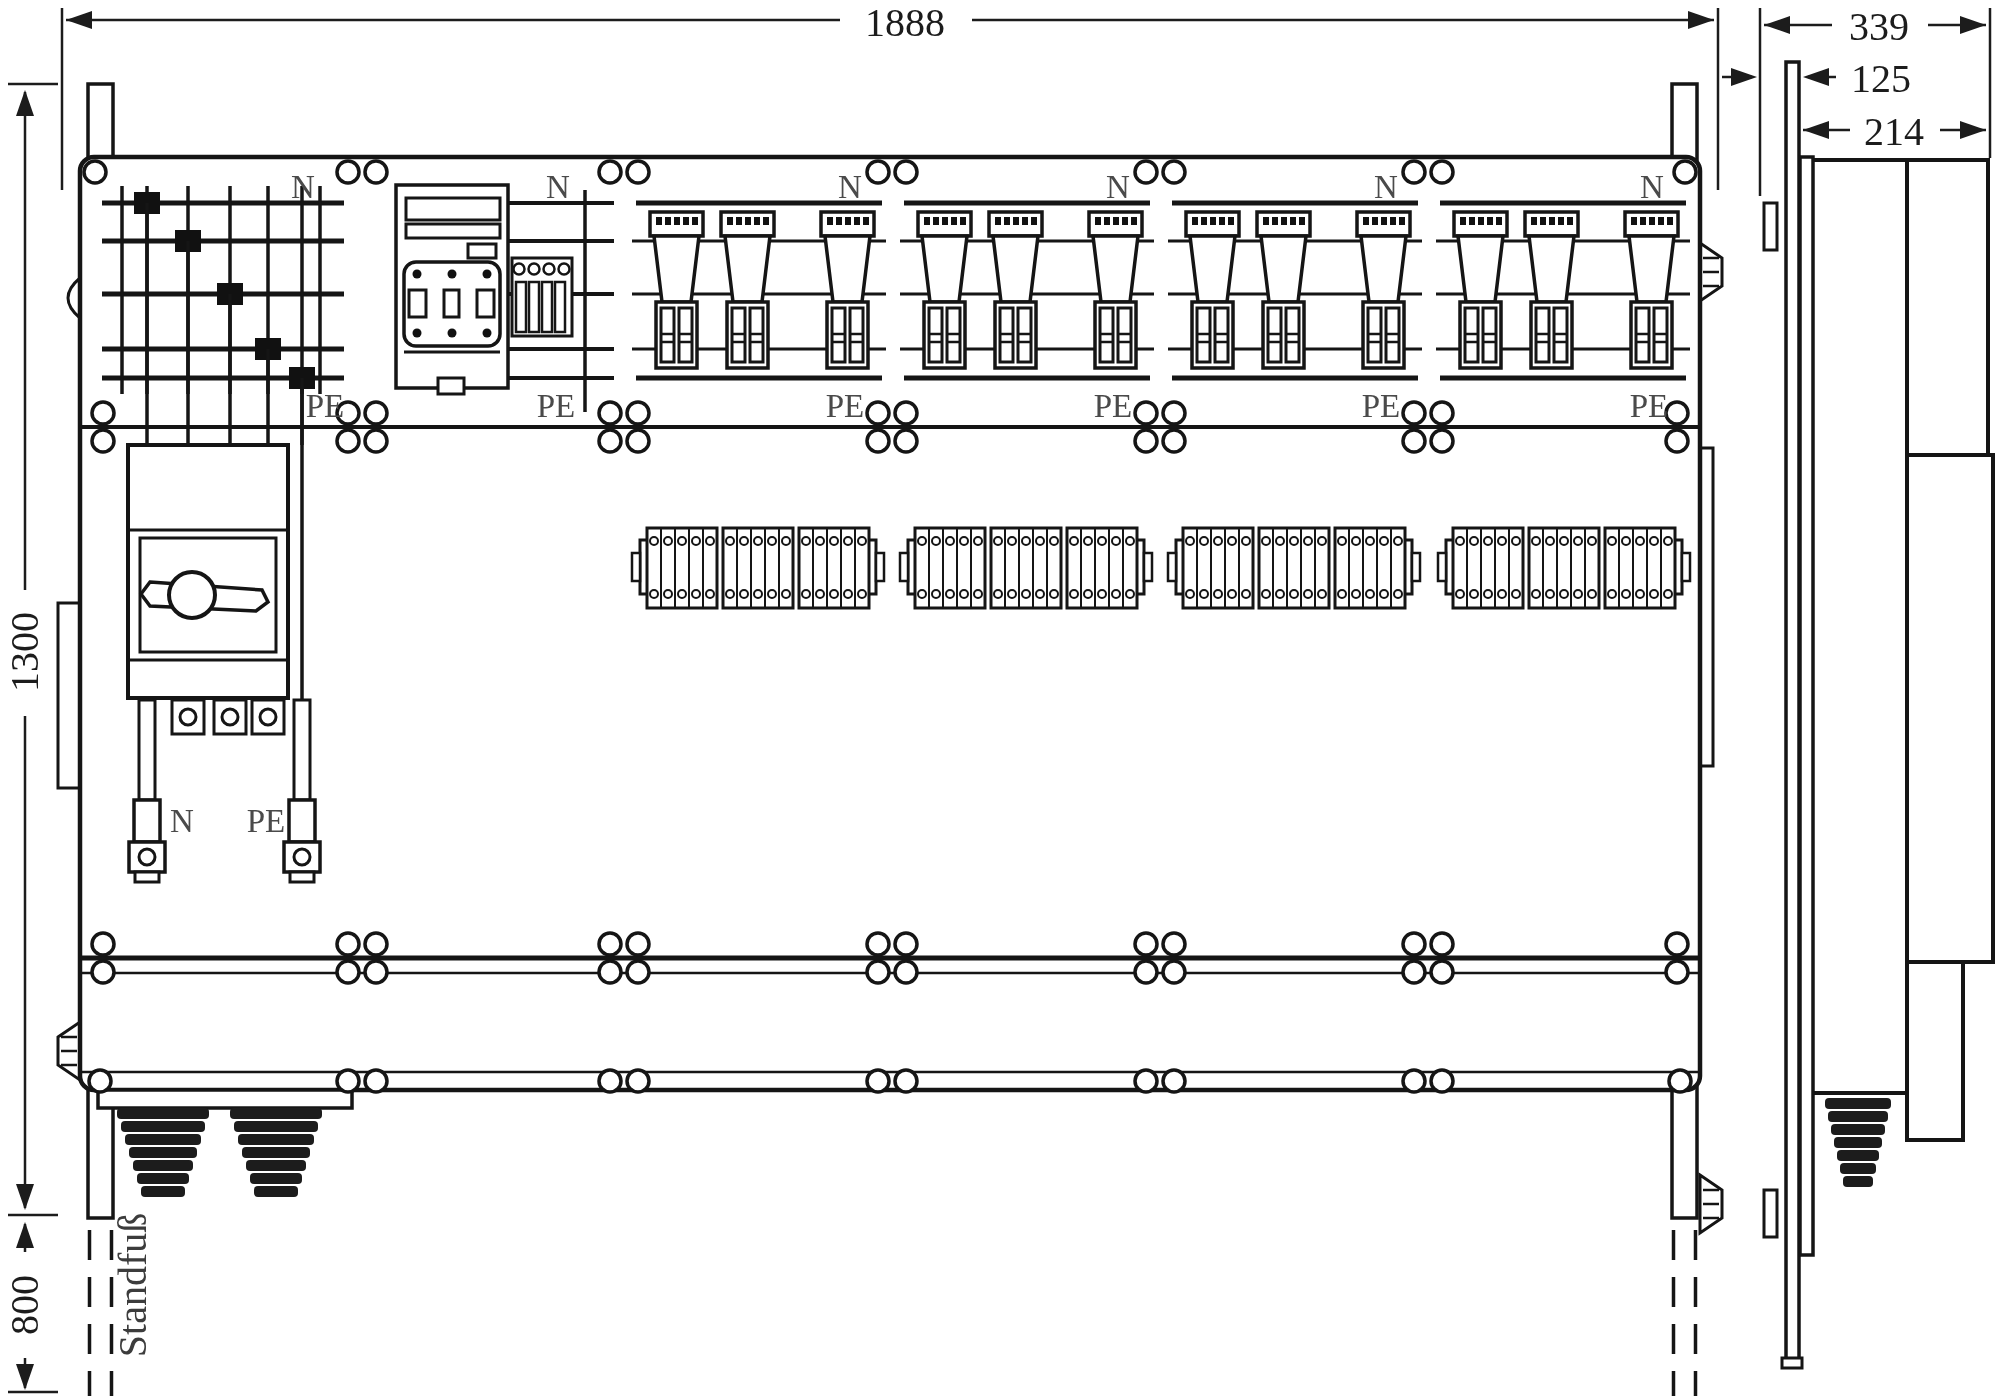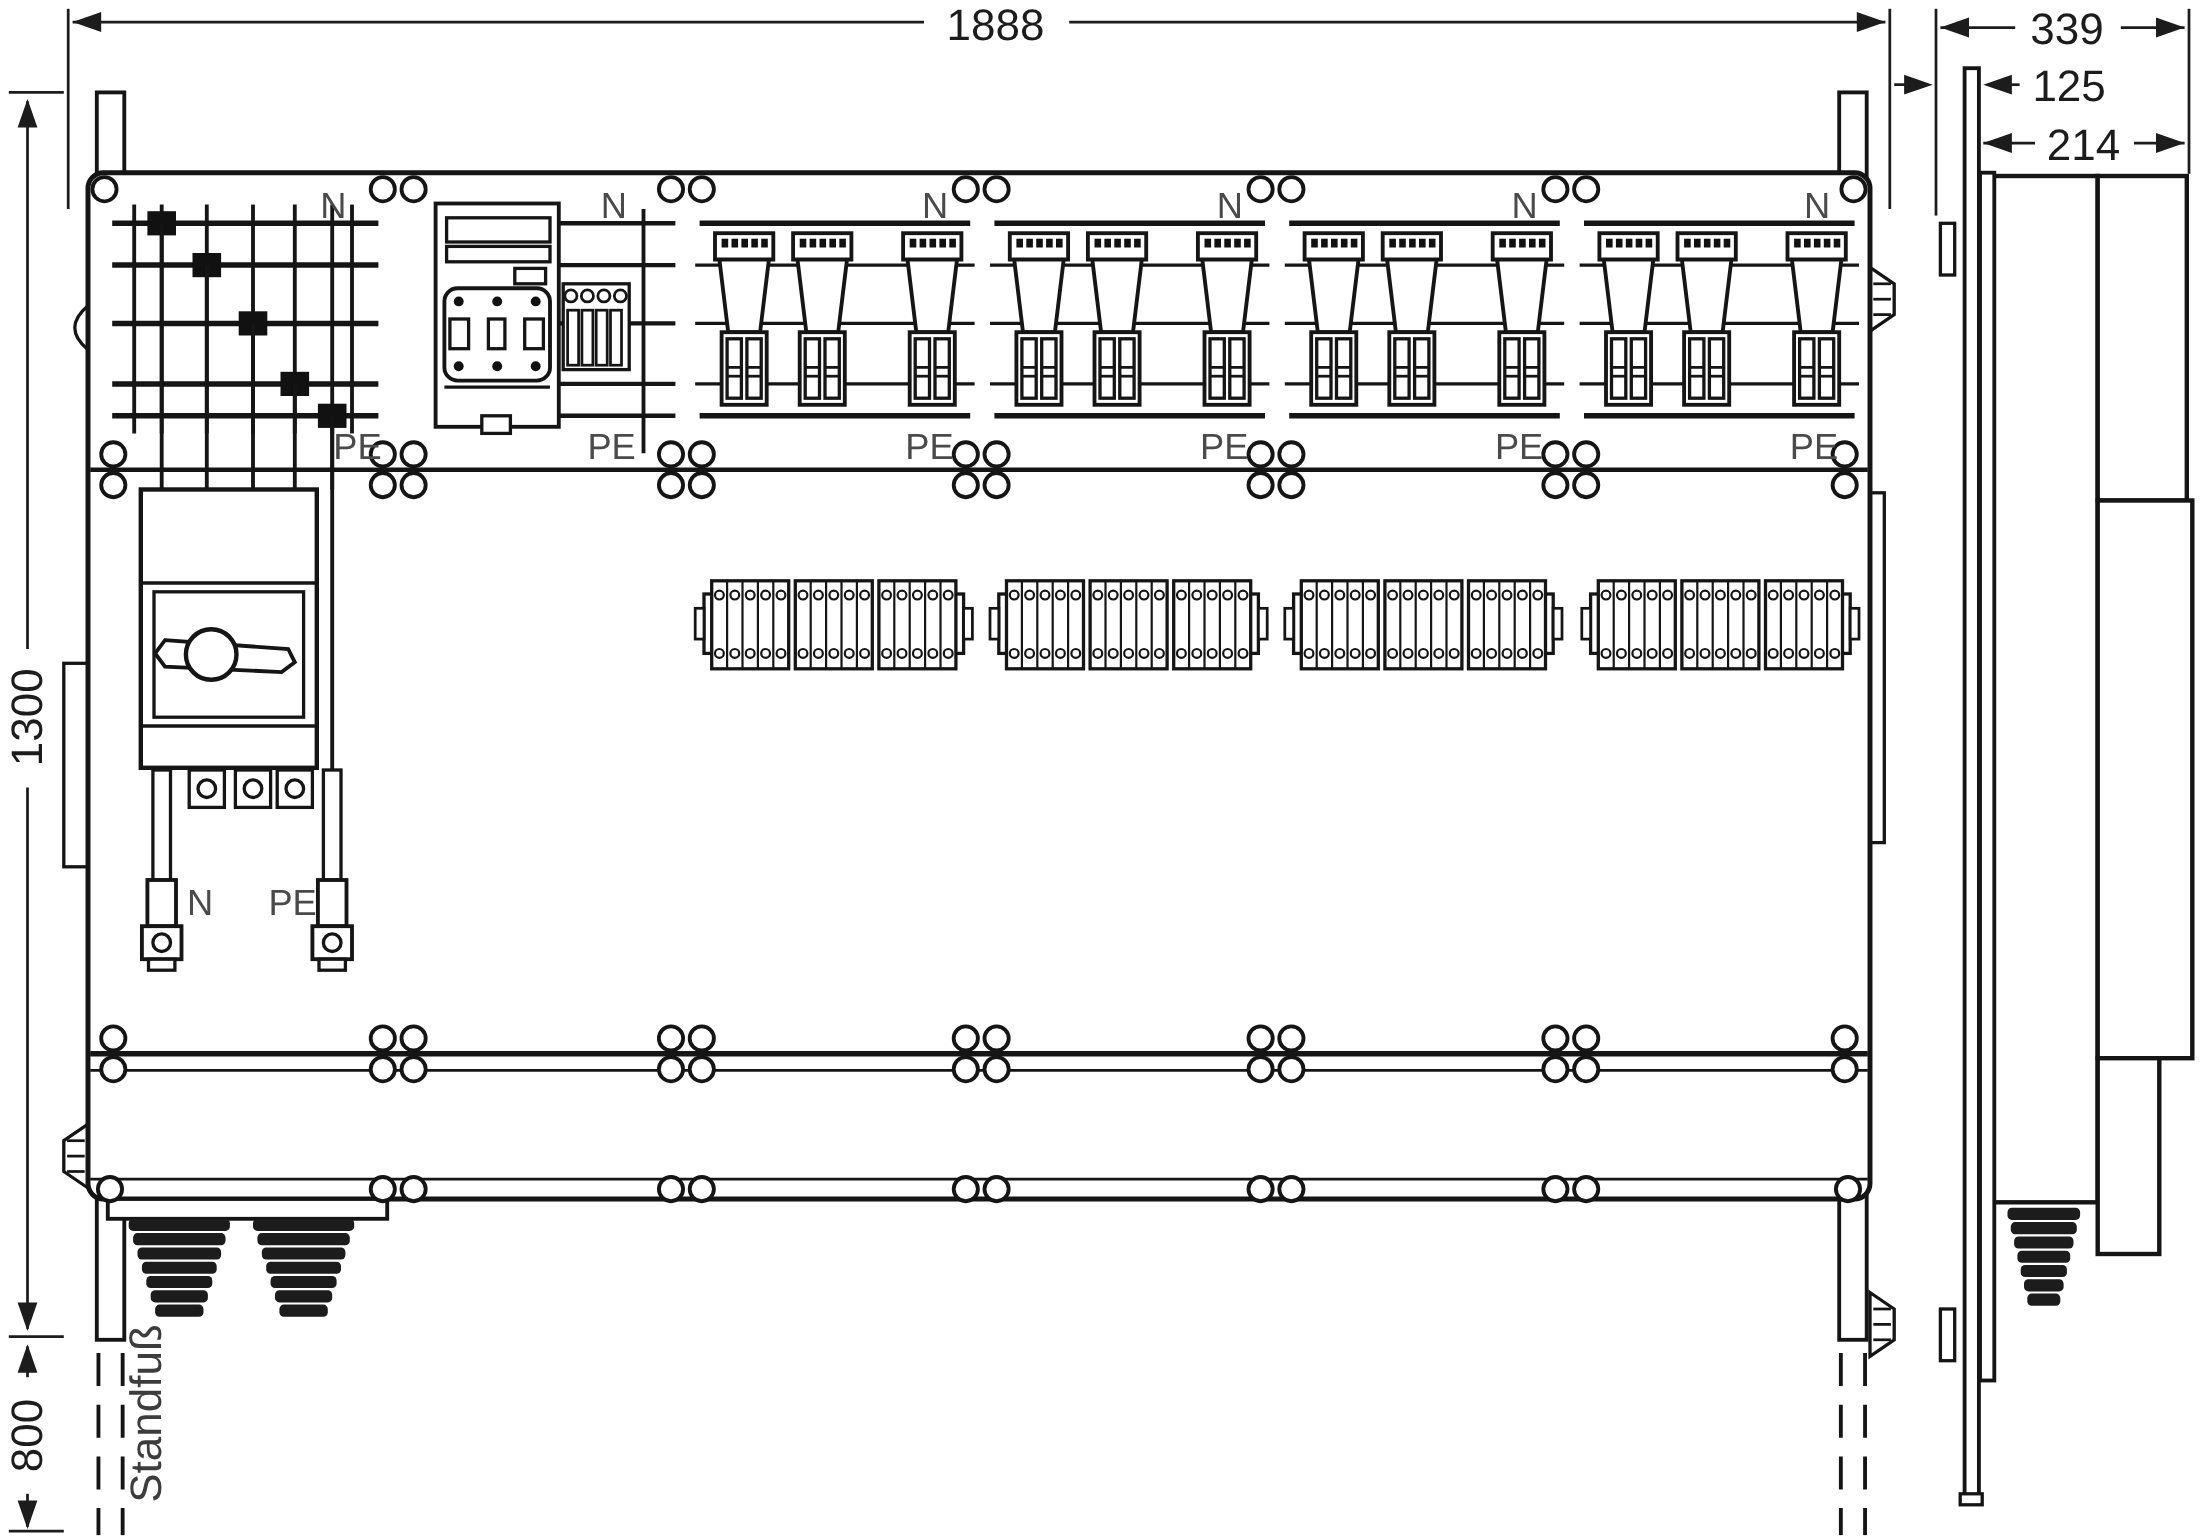--- a/index.html
+++ b/index.html
@@ -1,17 +1,17 @@
 <!DOCTYPE html>
 <html><head>
 <meta charset="utf-8">
 <style>
   html,body{margin:0;padding:0;background:#fff;}
   .canvas{position:relative;width:2000px;height:1396px;background:#ffffff;
-          font-family:Liberation Sans, sans-serif;}
+          font-family:Liberation Serif, serif;}
   svg{display:block}
   text{fill:#3c3c3c;}
   .dim{fill:#1c1c1c;font-size:40px;}
   .lbl{fill:#4a4a4a;font-size:33px;}
 </style>
 </head>
 <body>
 
 <div class="canvas">
 <svg width="2000" height="1396" viewBox="0 0 2000 1396">

